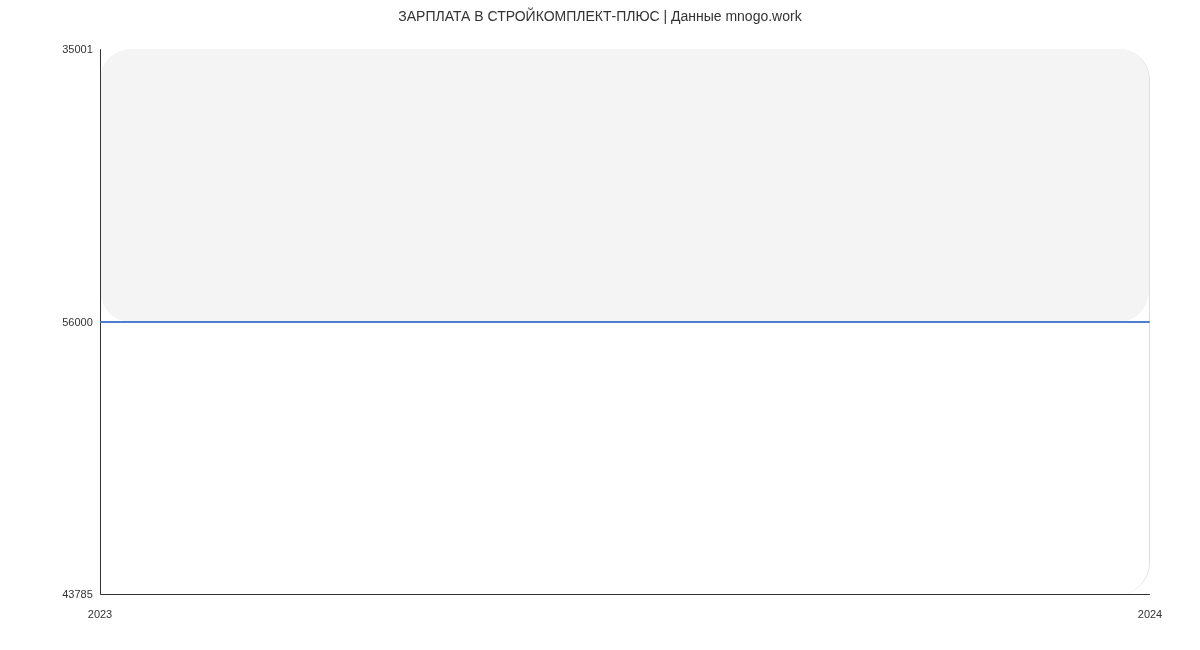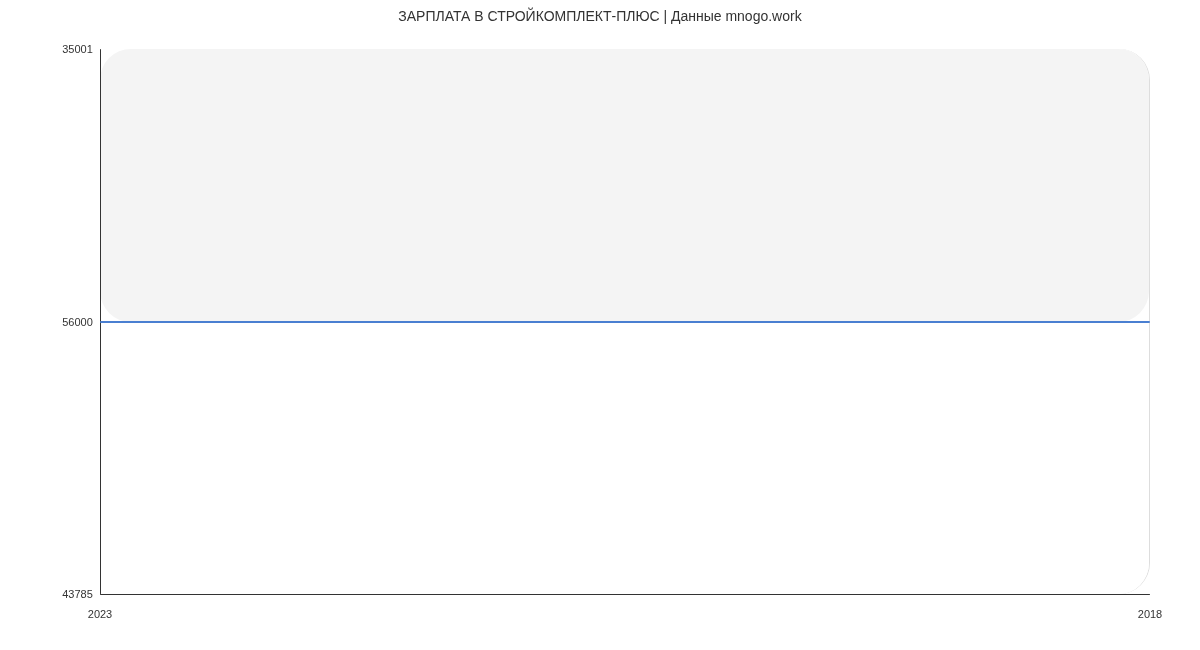--- a/index.html
+++ b/index.html
@@ -125,14 +125,14 @@
   <div class="data-line"></div>
 
   <div class="y-axis-line"></div>
   <div class="x-axis-line"></div>
 
   <div class="y-tick-label y-tick-35001">35001</div>
   <div class="y-tick-label y-tick-35000">56000</div>
   <div class="y-tick-label y-tick-34999">43785</div>
 
   <div class="x-tick-label x-tick-2023">2023</div>
-  <div class="x-tick-label x-tick-2024">2018</div>
+  <div class="x-tick-label x-tick-2024">2024</div>
 </div>
 
 </body></html>

